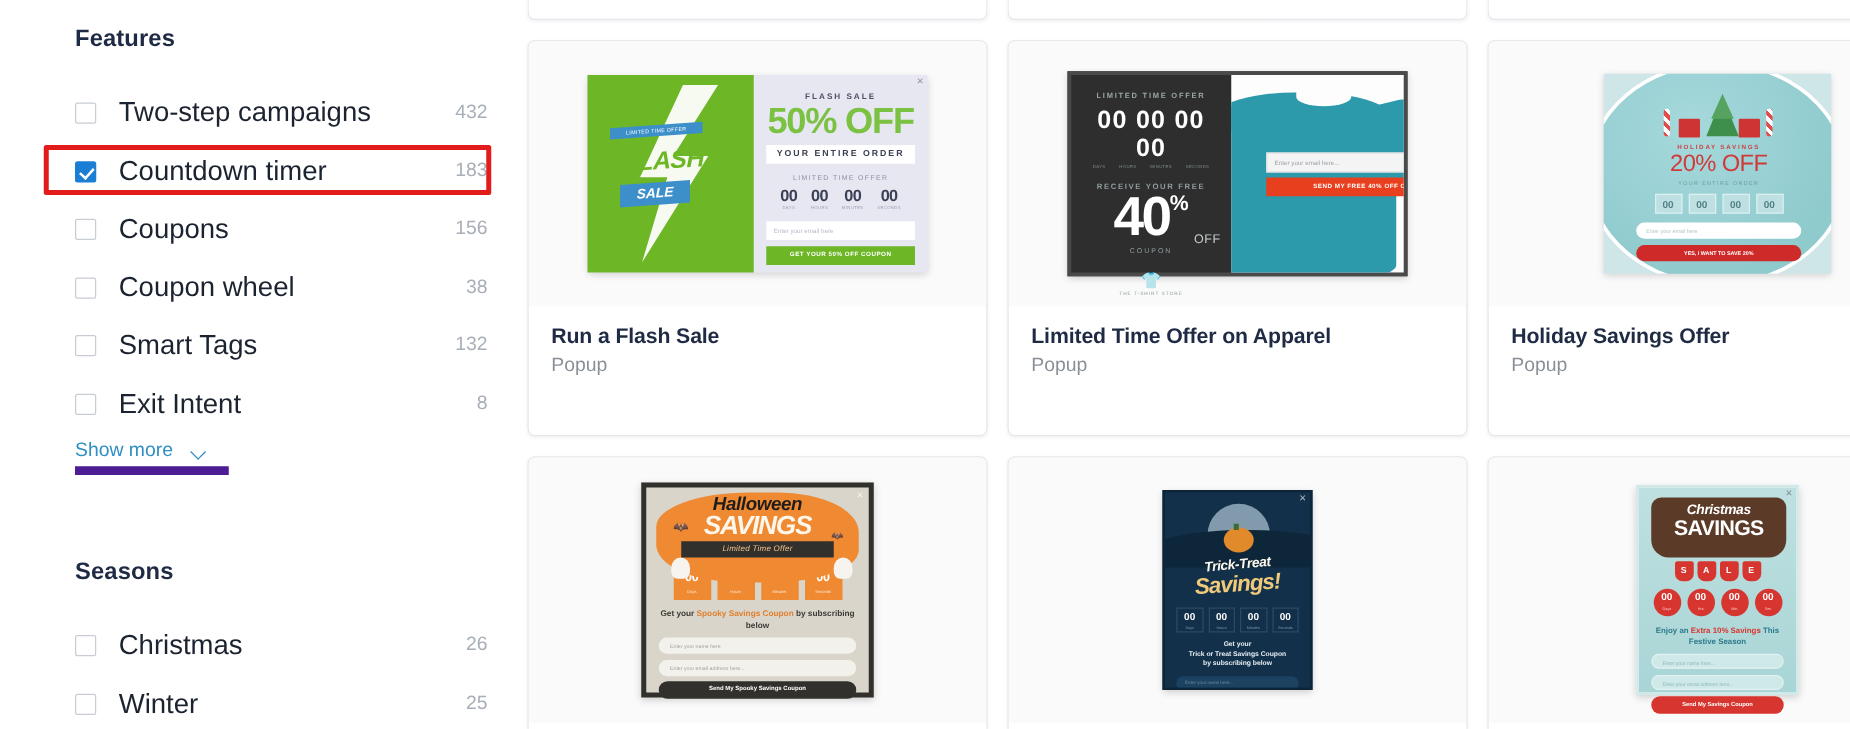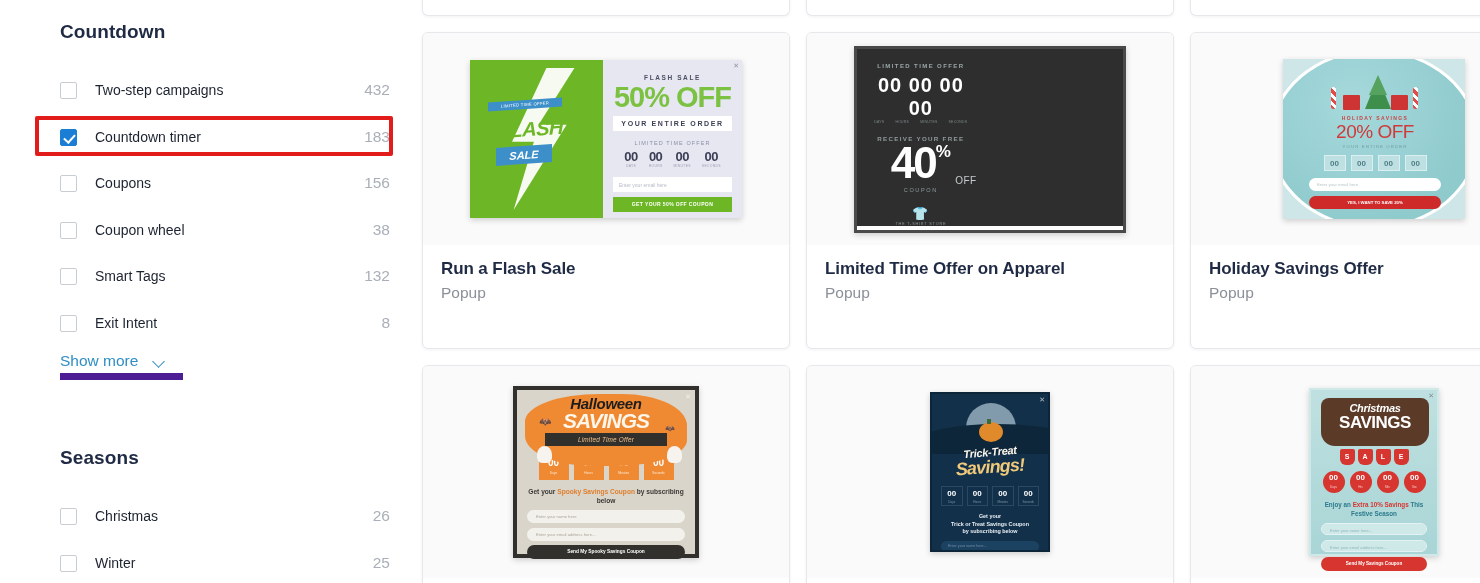--- a/index.html
+++ b/index.html
@@ -35,21 +35,21 @@
     border: 1px solid #c8cdd4; border-radius: 2px; background: #fff;
     position: relative;
   }
   .cb.checked { background: #1a7fd4; border-color: #1a7fd4; }
   .cb.checked::after {
     content: ""; position: absolute; left: 5px; top: 2px;
     width: 5px; height: 9px; border: solid #fff;
     border-width: 0 2px 2px 0; transform: rotate(42deg);
   }
   .f-label {
-    margin-left: 18px; font-size: 14px; color: #1c2330;
+    margin-left: 18px; font-size: 22px; color: #1c2330;
     white-space: nowrap;
   }
   .f-count {
     margin-left: auto; font-size: 15.5px; color: #a9afb8;
   }
 
   .highlight-box {
     position: absolute; left: 35px; top: 116px;
     width: 358px; height: 40px;
     border: 4px solid #e21b1b; border-radius: 2px;
@@ -134,21 +134,21 @@
   .fs-r3 { background:#fff; font-size:7px; letter-spacing:1.6px; color:#3c4054; font-weight:bold; padding:4px 0; margin-top:3px;}
   .fs-r4 { font-size:5.5px; letter-spacing:1.1px; color:#8b90a6; margin-top:9px;}
   .fs-timer { display:flex; justify-content:center; gap:11px; margin-top:3px;}
   .fs-timer .u { text-align:center;}
   .fs-timer .n { font-size:13px; font-weight:bold; color:#3c4054; letter-spacing:-.5px;}
   .fs-timer .l { font-size:3.4px; color:#9a9fb2; letter-spacing:.3px;}
   .fs-inp { background:#fff; height:15px; margin-top:9px; font-size:5px; color:#b6bac8; text-align:left; padding:5px 0 0 6px;}
   .fs-btn { background:#6db726; height:15px; margin-top:5px; font-size:5px; color:#fff; font-weight:bold; letter-spacing:.4px; line-height:15px;}
 
   
-  .ap { width: 272px; height: 187px; display:flex; background:#2e2e2e; border:3px solid #4a4a4a;flex-direction:column;}
+  .ap { width: 272px; height: 164px; display:flex; background:#2e2e2e; border:3px solid #4a4a4a;}
   .ap-left { width: 48%; padding: 14px 8px 0; text-align:center; position:relative;}
   .ap-l1 { font-size:6px; letter-spacing:1.4px; color:#9aa6a8; font-weight:bold;}
   .ap-timer { font-size:20px; font-weight:bold; color:#fff; letter-spacing:1px; margin-top:5px;}
   .ap-tl { display:flex; justify-content:center; gap:11px; font-size:3.4px; color:#7f8a8c; letter-spacing:.3px;}
   .ap-l2 { font-size:6.2px; letter-spacing:1.3px; color:#8f9b9d; font-weight:bold; margin-top:11px;}
   .ap-big { font-size:44px; font-weight:bold; color:#fff; line-height:40px; letter-spacing:-2px; margin-top:1px; display:inline-block;}
   .ap-pct { font-size:17px; font-weight:bold; color:#fff; vertical-align:top; line-height:20px;}
   .ap-off { font-size:10px; color:#c8cccd; letter-spacing:.5px; margin-top:-8px; margin-left:22px; text-align:right;}
   .ap-l3 { font-size:5.6px; letter-spacing:1.6px; color:#8f9b9d; margin-top:1px;}
   .ap-logo { margin-top:13px; font-size:13px; color:#c8cccd;}
@@ -241,21 +241,21 @@
   .cs-btn { height:14px; background:#d7352f; border-radius:7px; margin-top:5px; font-size:4.6px; color:#fff; font-weight:bold; text-align:center; line-height:14px;}
 </style>
 </head>
 <body>
 
 <div class="page">
 
   <aside class="sidebar">
 
     <div class="filter-group" id="grp-features">
-      <div class="group-title">Countdown</div>
+      <div class="group-title">Features</div>
 
       <div class="filter-row" style="top:73px">
         <span class="cb"></span>
         <span class="f-label">Two-step campaigns</span>
         <span class="f-count">432</span>
       </div>
 
       <div class="filter-row" style="top:120px">
         <span class="cb checked"></span>
         <span class="f-label">Countdown timer</span>

